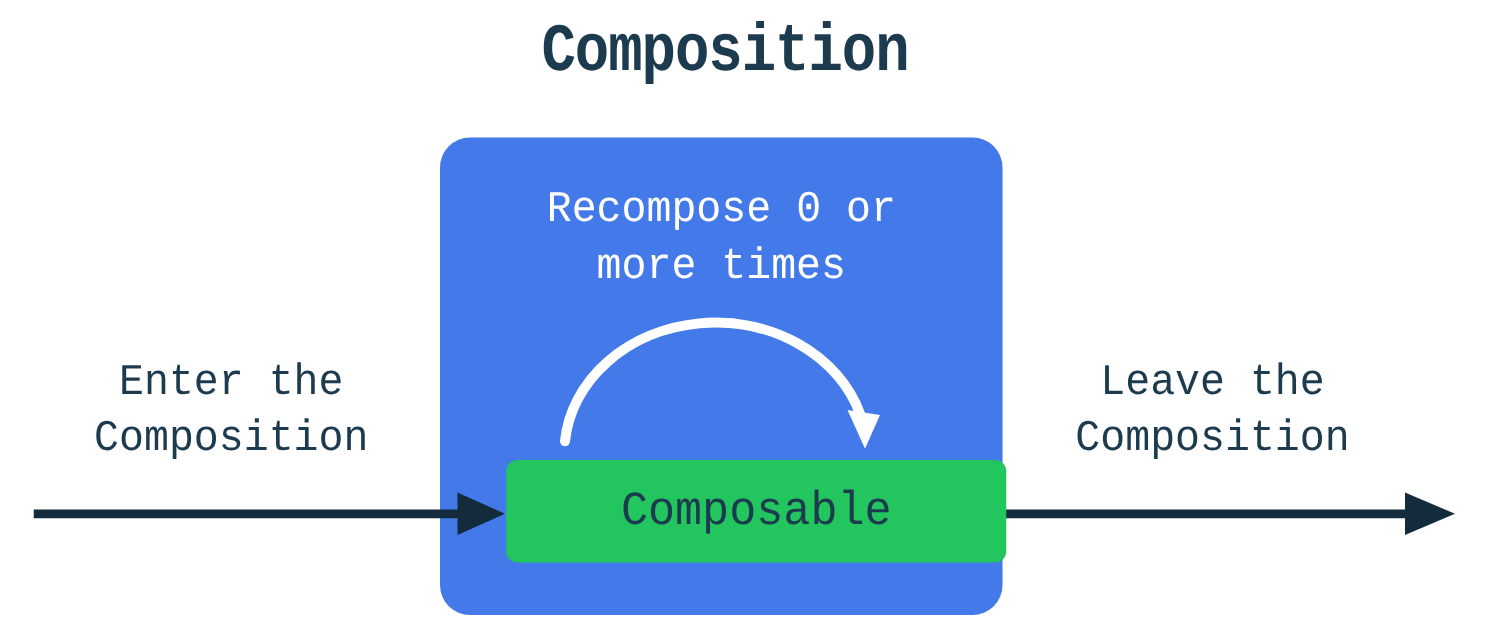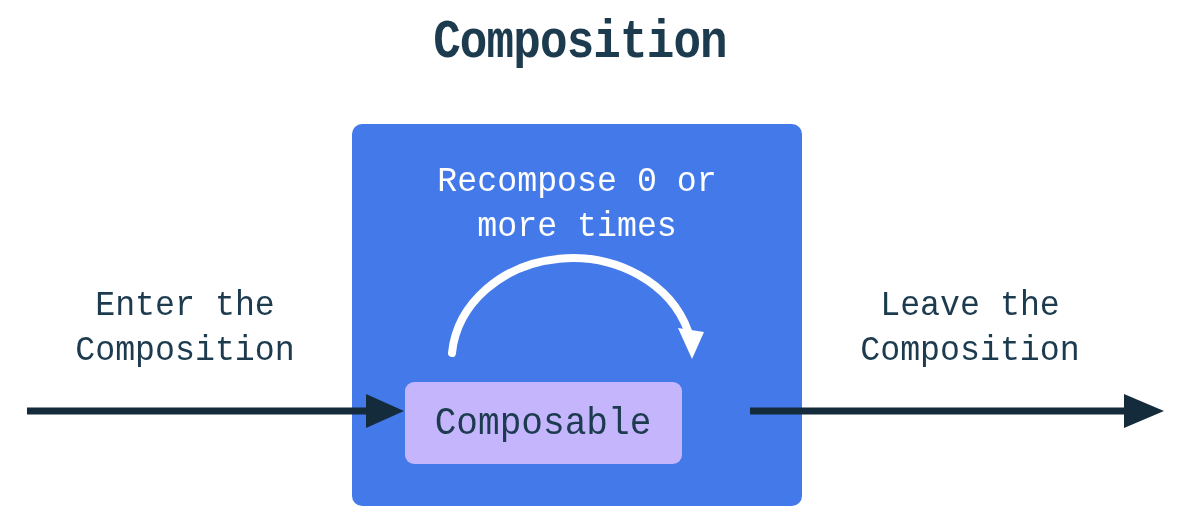--- a/index.html
+++ b/index.html
@@ -25,25 +25,25 @@
     font-weight: 700;
     color: #1d3b4e;
     letter-spacing: -1px;
     transform: scaleX(0.85);
     transform-origin: 580px 0;
     white-space: nowrap;
   }
   .composition-box {
     position: absolute;
     left: 352px;
-    top: 124px;
+    top: 110px;
     width: 450px;
     height: 382px;
     background: #4379e9;
-    border-radius: 10px;
+    border-radius: 24px;
   }
   .recompose-label {
     position: absolute;
     left: 0;
     top: 36px;
     width: 450px;
     margin: 0 auto;
     text-align: center;
     font-size: 35px;
     line-height: 45px;
@@ -52,23 +52,23 @@
     transform-origin: 226px 0;
   }
   .recompose-label .inner {
     display: inline-block;
     max-width: 300px;
   }
   .composable-box {
     position: absolute;
     left: 53px;
     top: 258px;
-    width: 277px;
+    width: 400px;
     height: 82px;
-    background: #c4b5fd;
+    background: #22c55e;
     border-radius: 9px;
     display: flex;
     align-items: center;
     justify-content: center;
     z-index: 3;
   }
   .composable-label {
     font-size: 38px;
     color: #1d3b4e;
     transform: scaleX(0.95);

